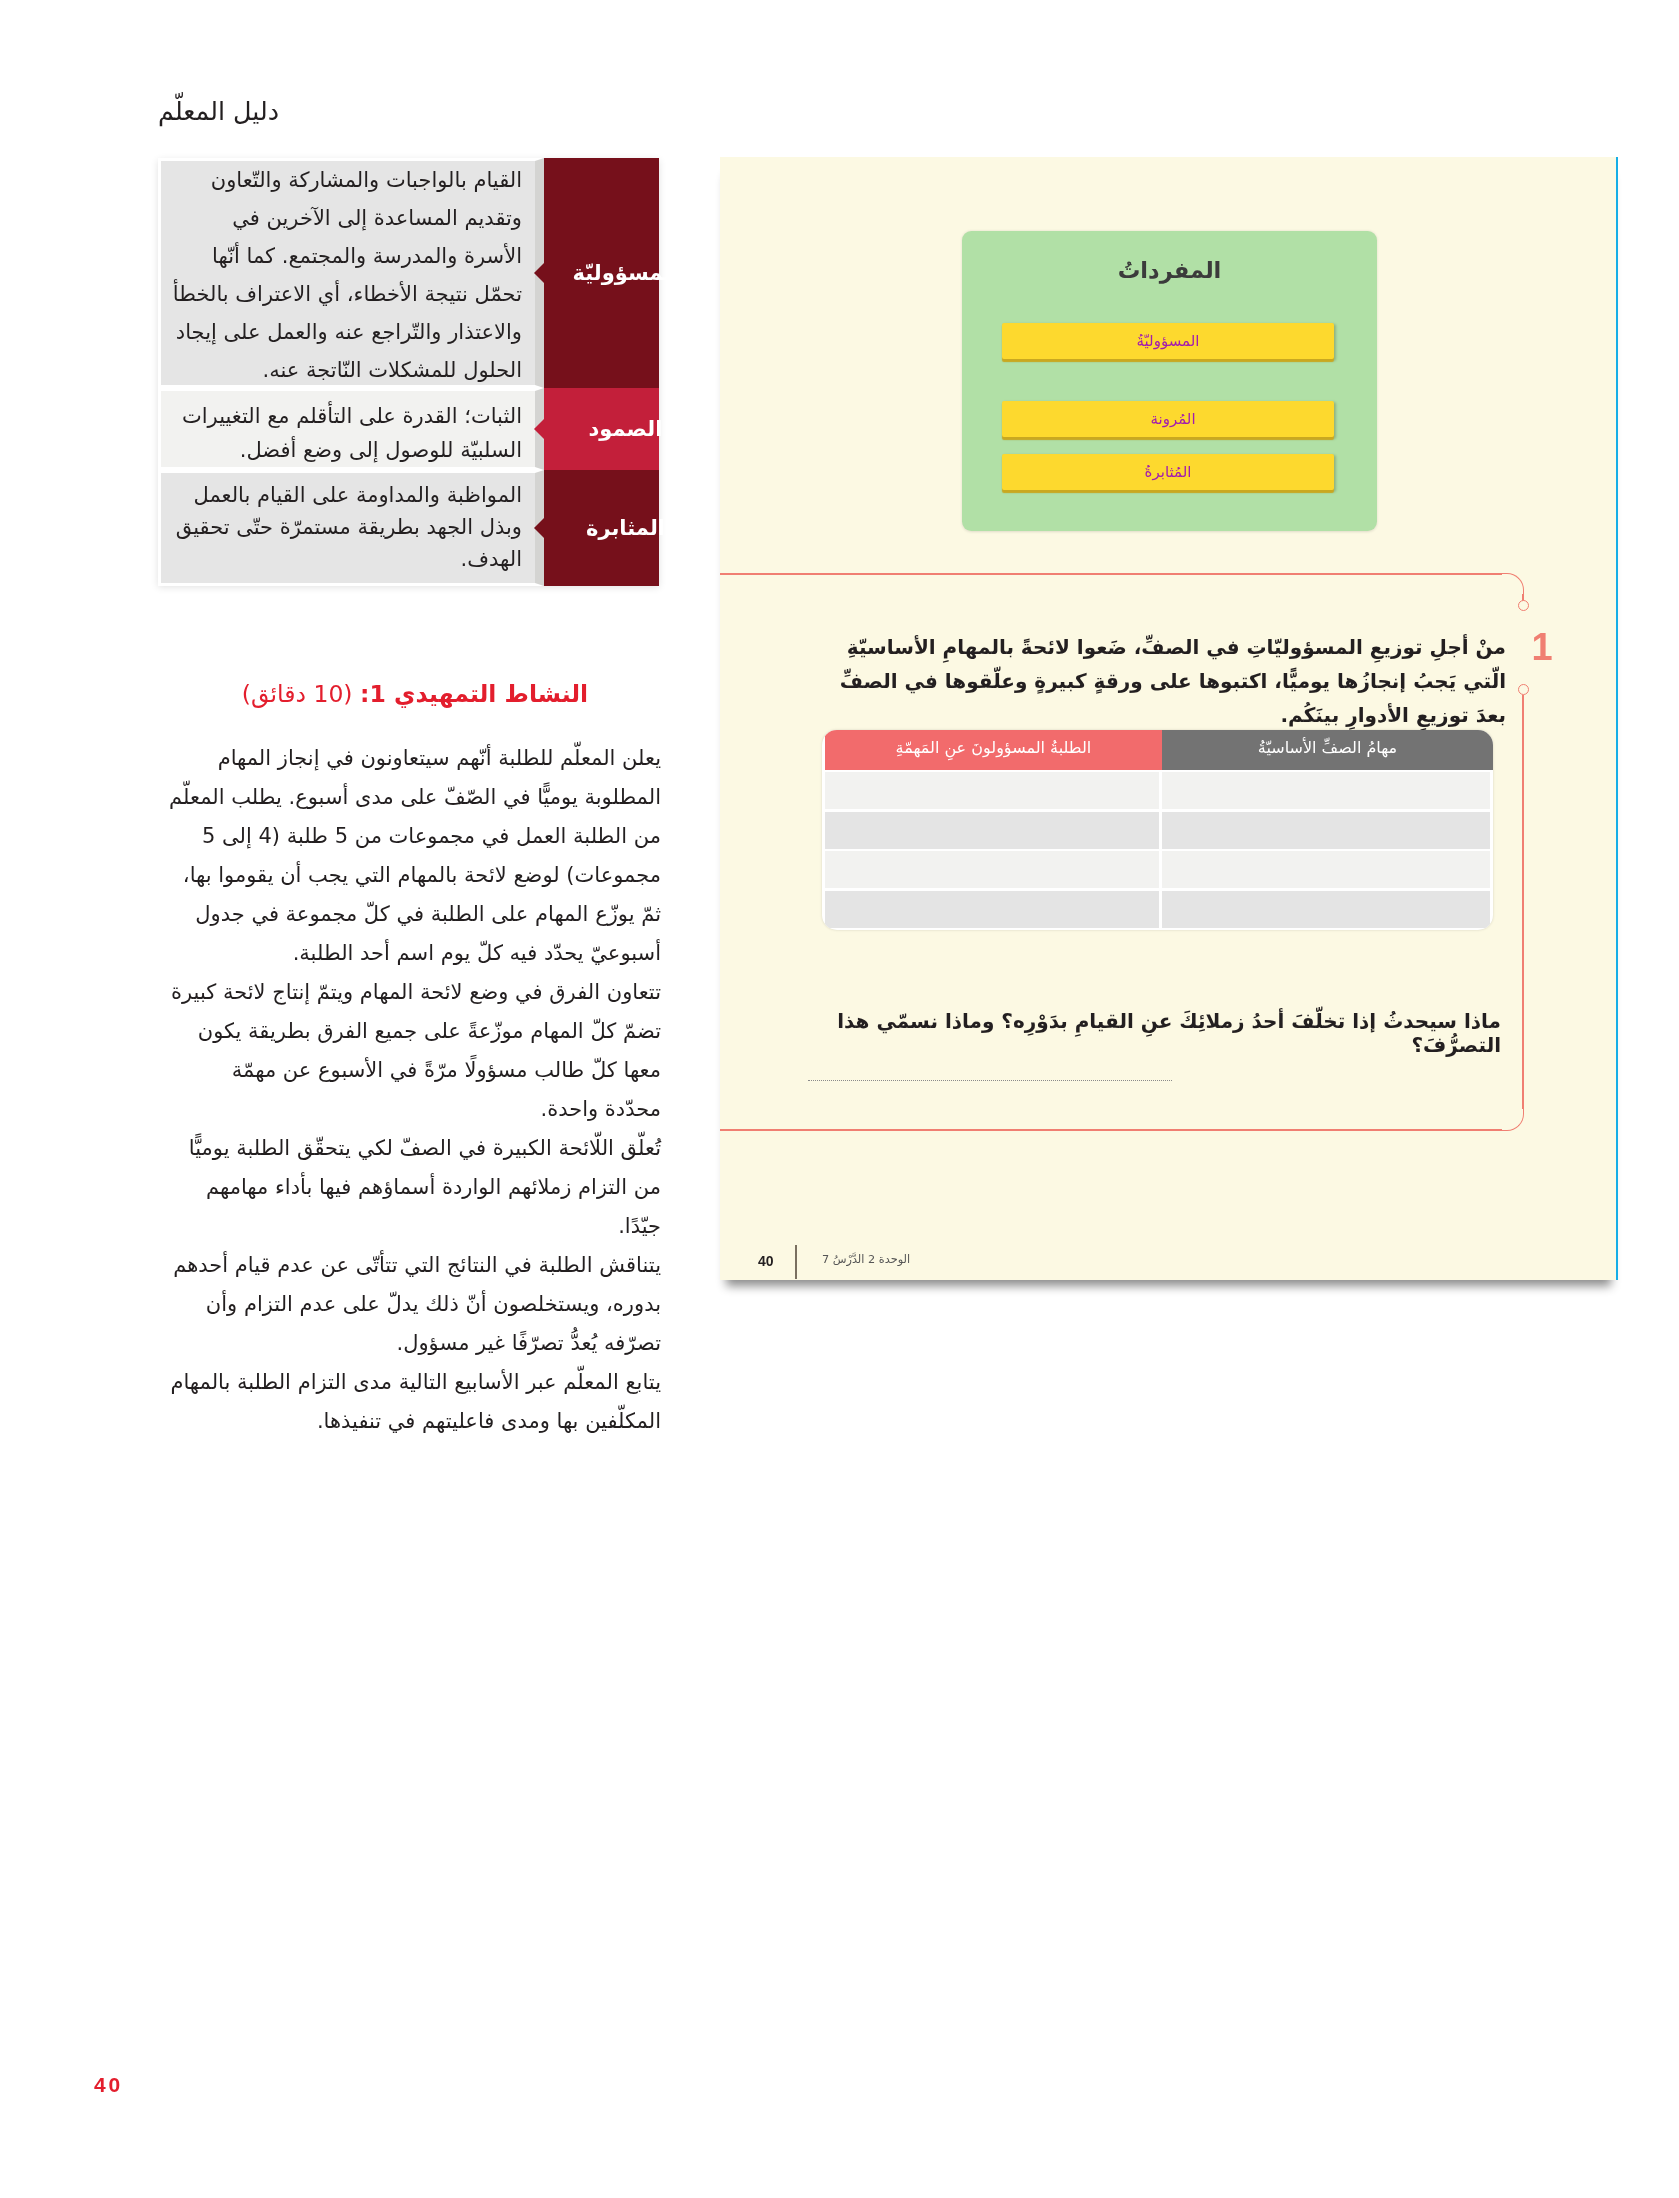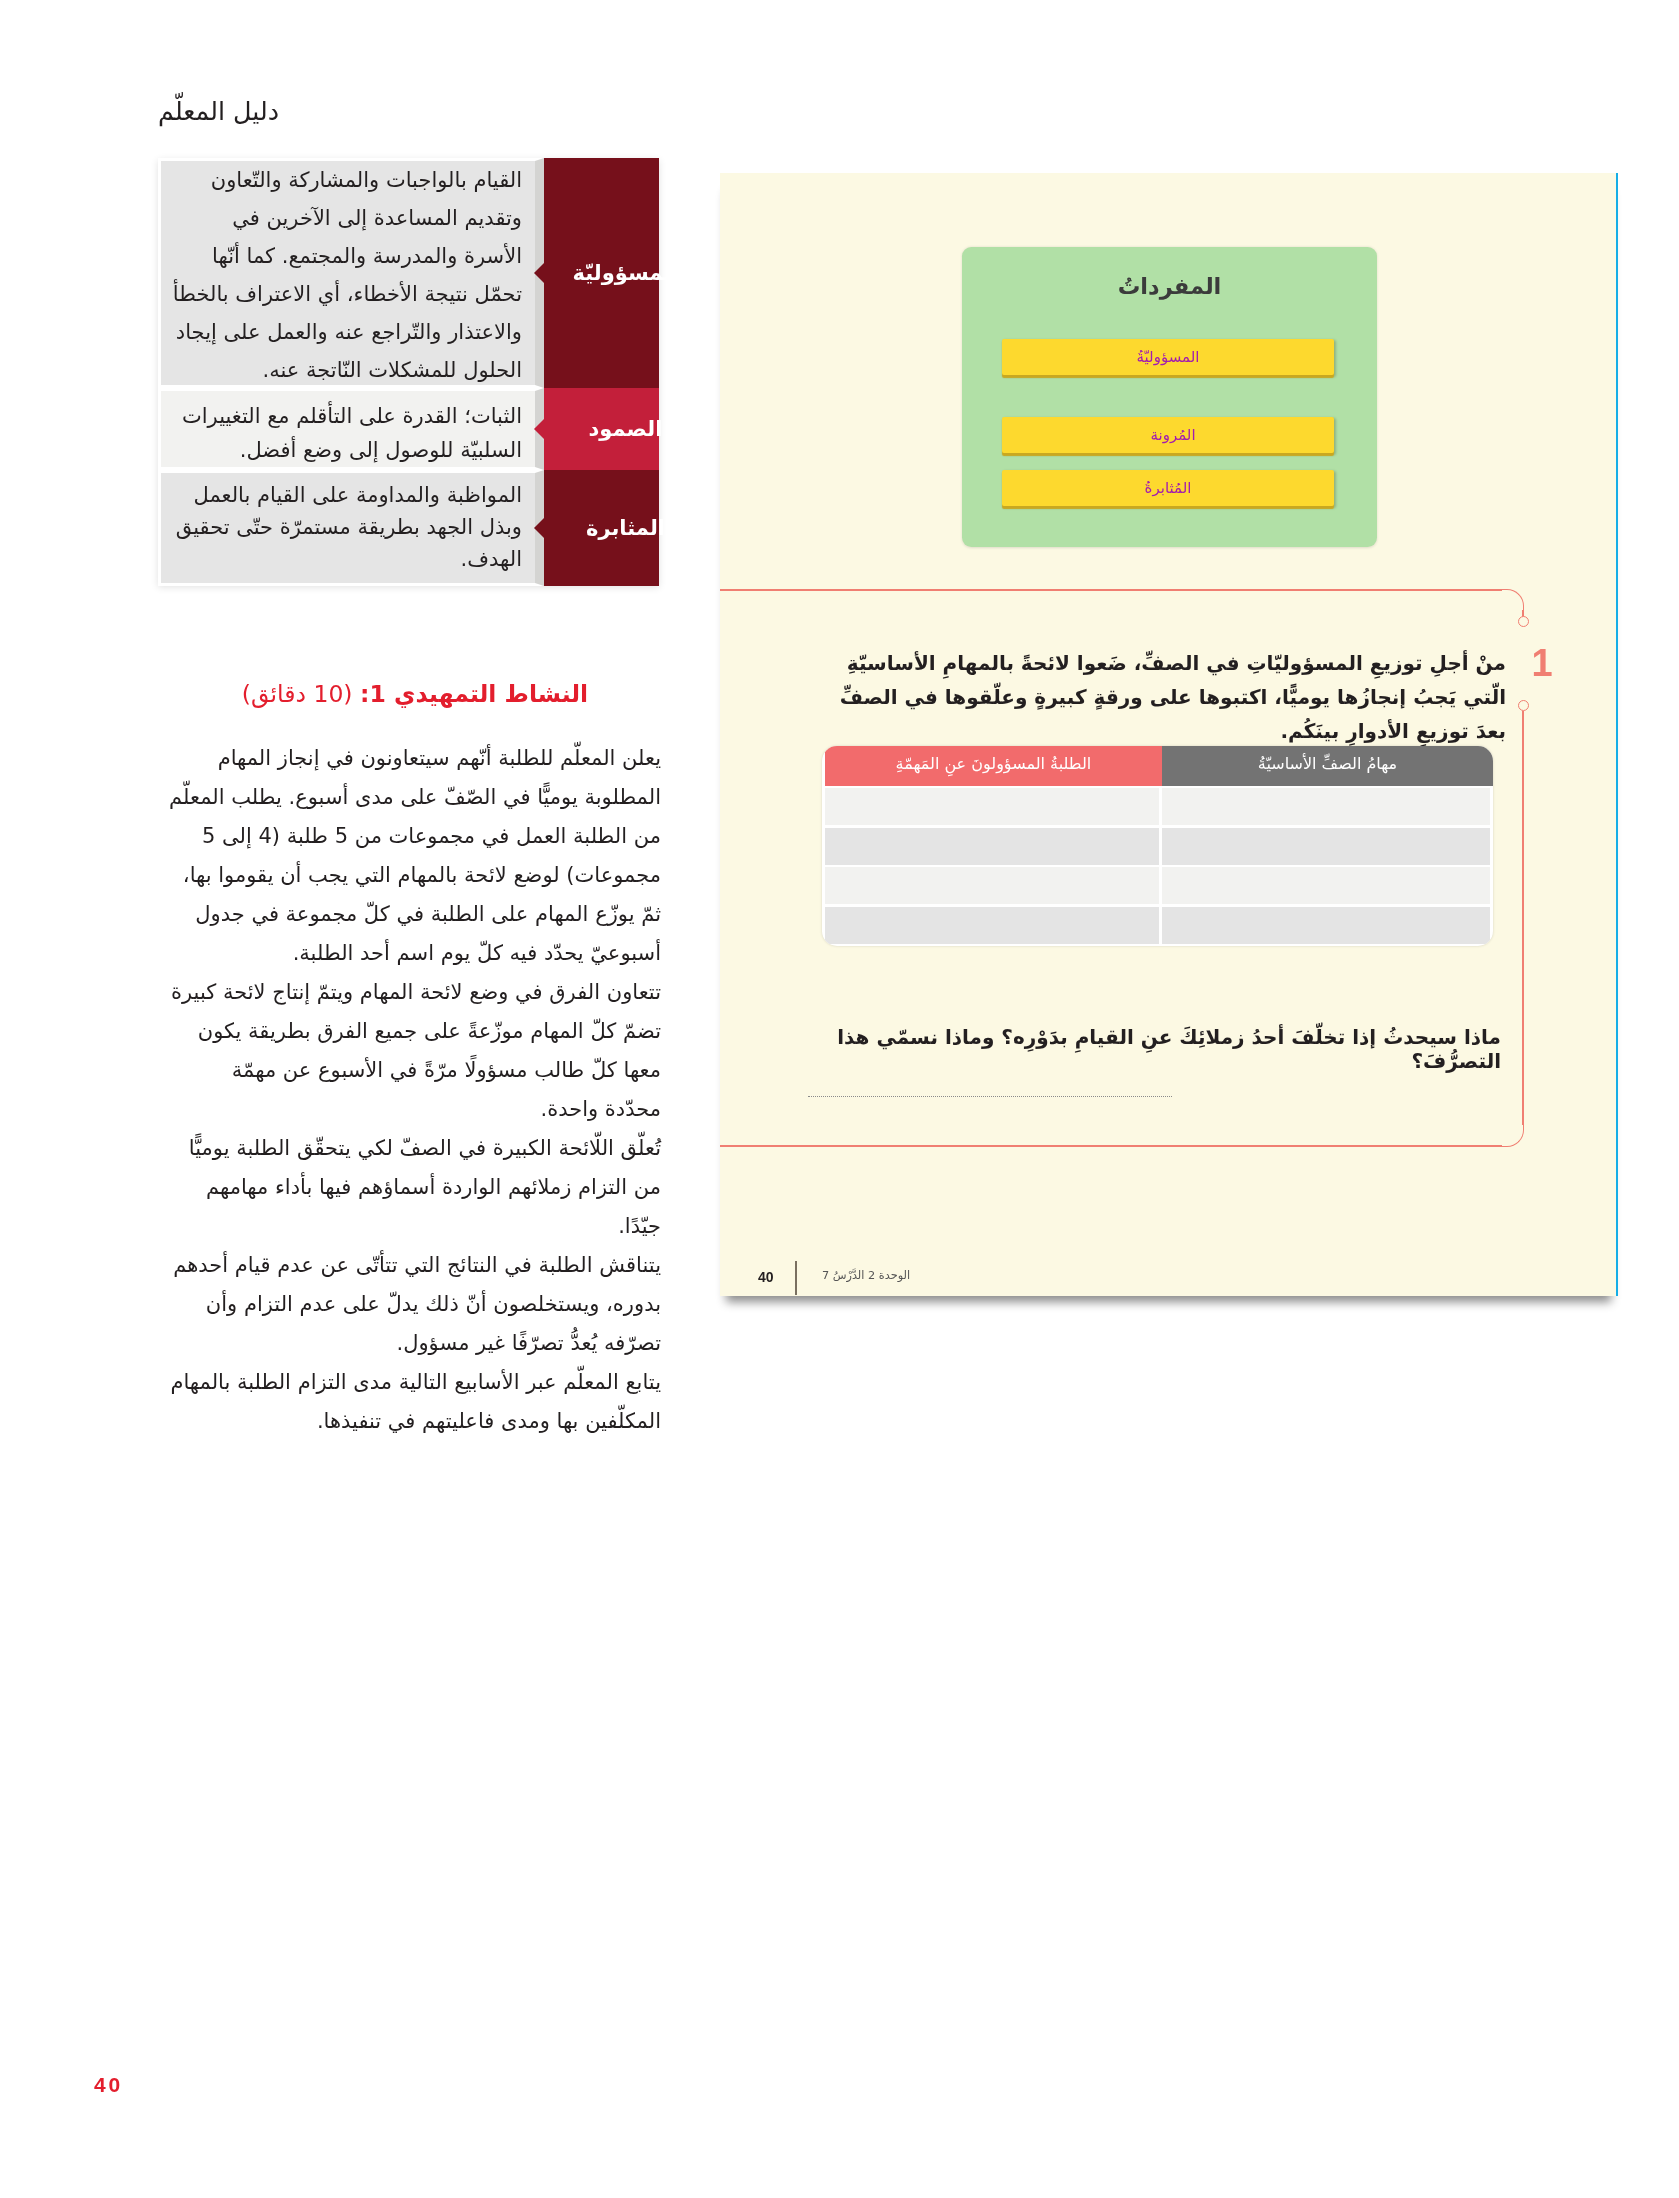--- a/index.html
+++ b/index.html
@@ -19,21 +19,21 @@
   .def-row.r3 { height: 116px; } .def-row.r3 .def-text { background: #e5e5e5; padding-top: 5.6px; line-height: 32px; }
 
   .activity-title { position: absolute; left: 169px; top: 680px; width: 492px; direction: rtl; text-align: center; color: #e31e2d; font-size: 23.5px; }
   .activity-title b { font-weight: bold; }
   .activity-body { position: absolute; left: 169px; top: 739px; width: 492px; direction: rtl; text-align: right; font-size: 21px; line-height: 39px; color: #231f20; }
   .activity-body p { margin: 0; }
 
   .page-num-left { position: absolute; left: 94px; top: 2073px; color: #e31e2d; font-weight: bold; font-size: 21px; letter-spacing: 2.8px; font-family: "Liberation Sans", sans-serif; }
 
   
-  .book { position: absolute; left: 720px; top: 157px; width: 898px; height: 1123px; background: #fcf9e3; border-right: 2.8px solid #16aee6; box-shadow: 0 13px 9.4px -5.6px rgba(0,0,0,0.45); margin-top: 16px; }
+  .book { position: absolute; left: 720px; top: 157px; width: 898px; height: 1123px; background: #fcf9e3; border-right: 2.8px solid #16aee6; box-shadow: 0 13px 9.4px -5.6px rgba(0,0,0,0.45); }
 
   .vocab { position: absolute; left: 242px; top: 74px; width: 415px; height: 300px; background: #b1e0a6; border-radius: 9.4px; box-shadow: 0 0.9px 2.8px rgba(0,0,0,0.12); }
   .vocab-title { position: absolute; top: 26px; left: 0; right: 0; text-align: center; font-weight: bold; font-size: 22.6px; color: #3b3b3b; direction: rtl; }
   .vocab-item { position: absolute; left: 40px; width: 332px; height: 36px; background: #fdd92e; border-radius: 1.9px; box-shadow: 0 2.8px 0.9px #c9a820, 1.9px 1.9px 2.8px rgba(0,0,0,0.2); text-align: center; font-size: 15px; line-height: 36px; color: #a21caf; direction: rtl; }
   .vocab-item.v1 { top: 92px; } .vocab-item.v2 { top: 170px; padding-left: 10px; } .vocab-item.v3 { top: 223px; }
 
   .frame { position: absolute; left: 0; top: 416px; width: 803px; height: 557px; }
   .frame .top-line { position: absolute; left: 0; top: 0; width: 782px; height: 1.9px; background: #f07f72; }
   .frame .top-curve { position: absolute; left: 770px; top: 0; width: 34px; height: 22.6px; border-top: 1.9px solid #f07f72; border-right: 1.9px solid #f07f72; border-top-right-radius: 17px; }
   .frame .v-top { position: absolute; left: 802px; top: 21px; width: 1.9px; height: 11.3px; background: #f07f72; }

